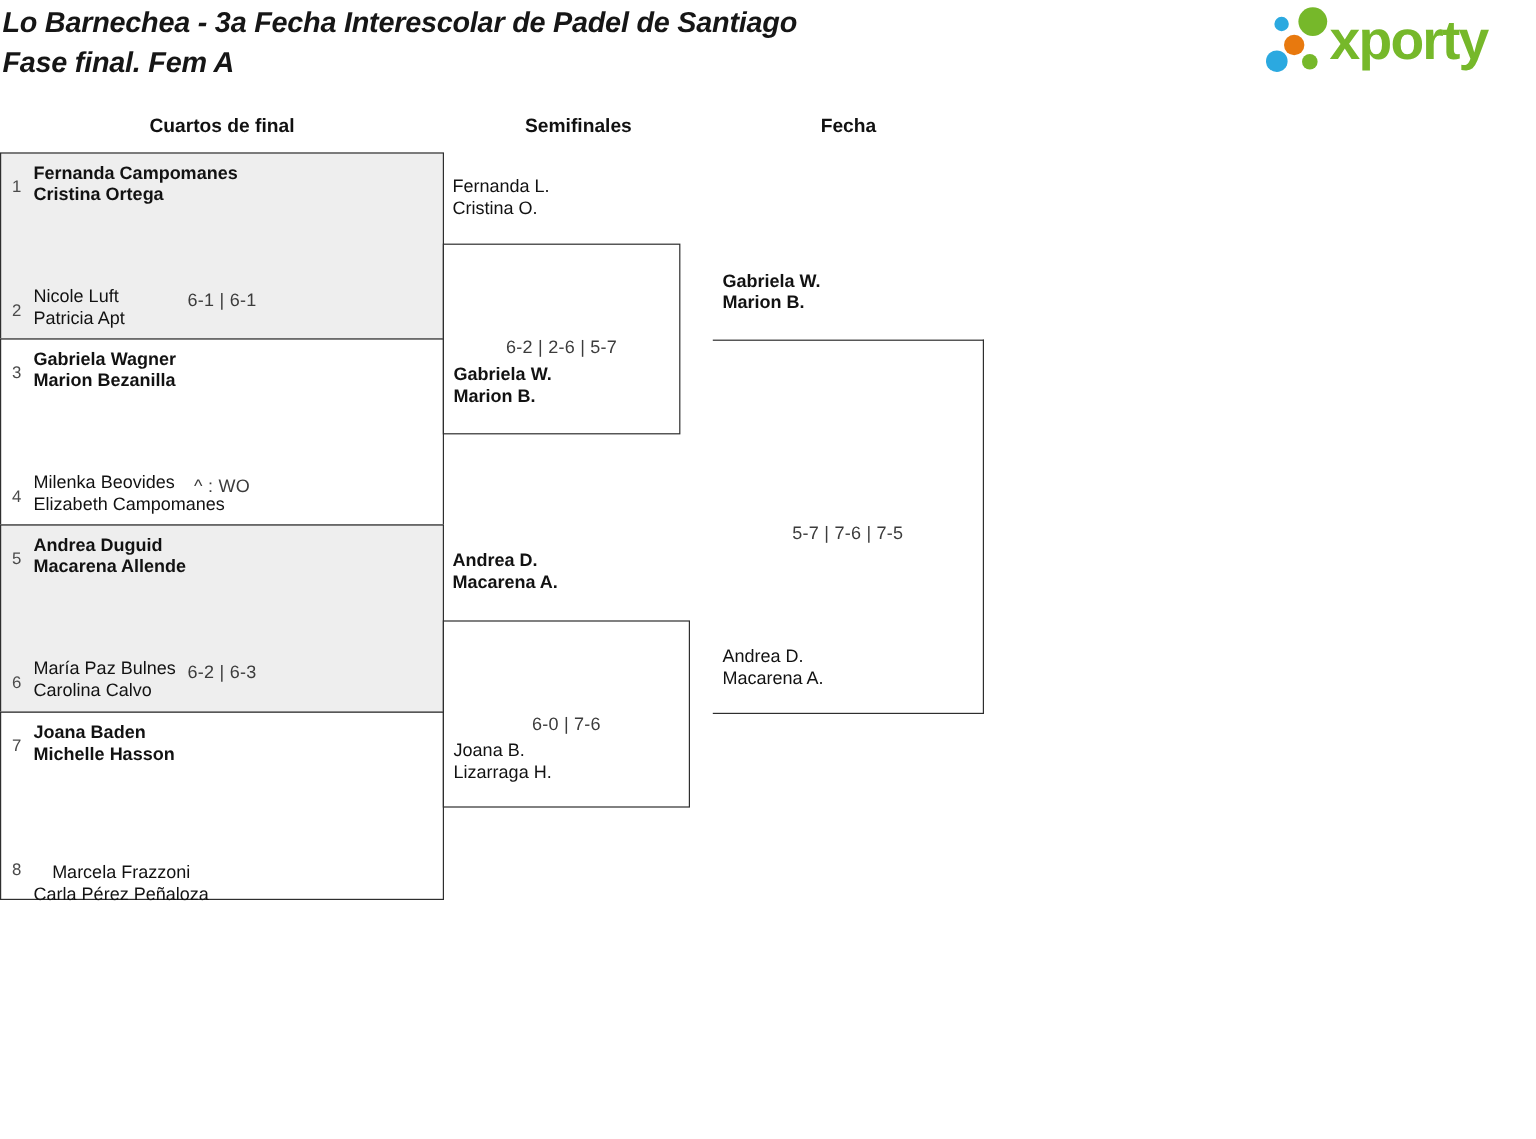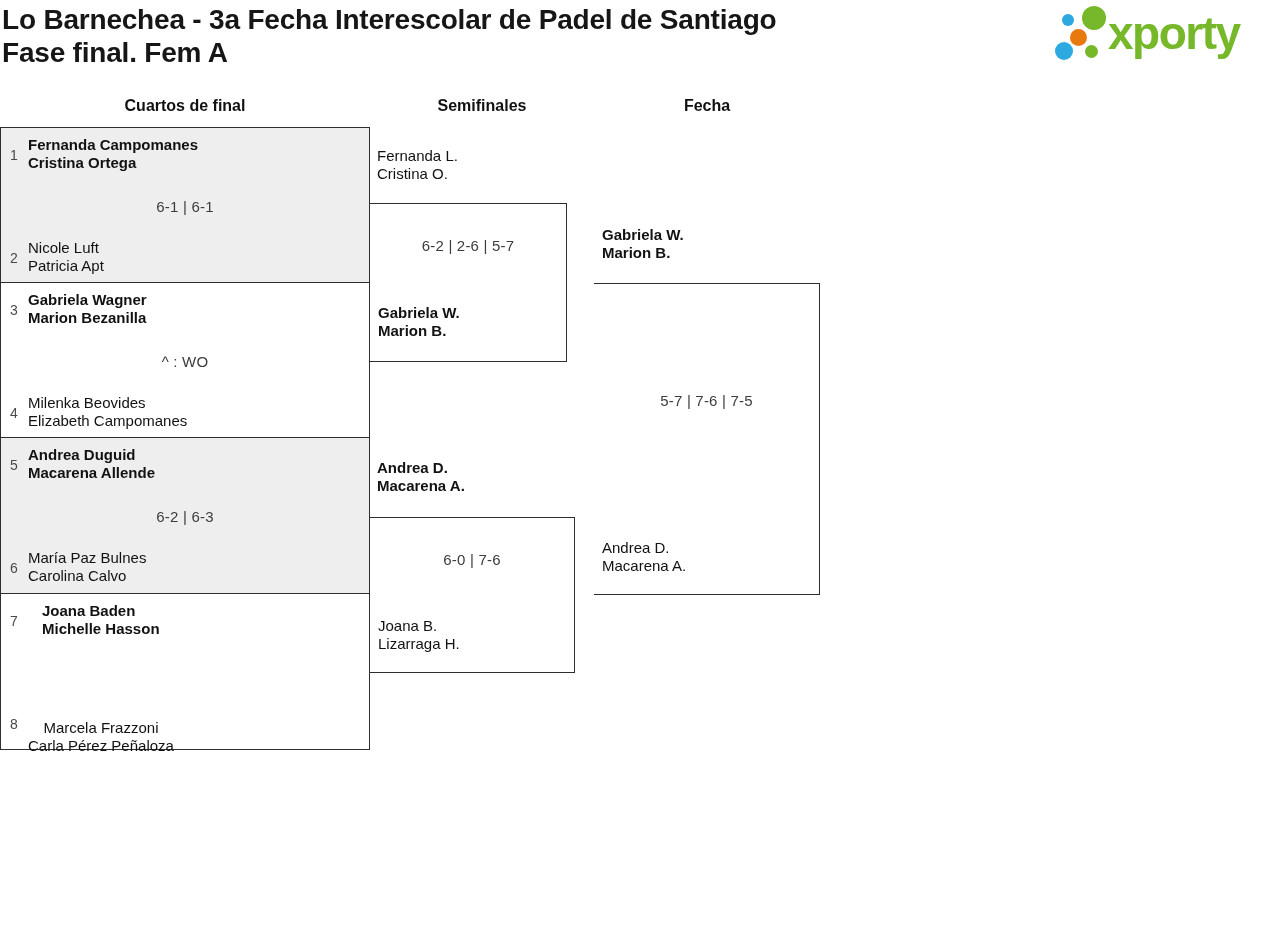--- a/index.html
+++ b/index.html
@@ -2,22 +2,22 @@
 <html><head>
 <meta charset="utf-8">
 <style>
   * { margin:0; padding:0; box-sizing:border-box; }
   html,body { background:#ffffff; }
   .page {
     position:relative; width:1280px; height:949px; overflow:hidden;
     background:#ffffff; font-family:"Liberation Sans", sans-serif;
   }
   
-  .title { position:absolute; left:2px; top:3px; font-size:28px; font-weight:700;
-           line-height:33px; color:#161616; letter-spacing:-0.2px; }
+  .title { position:absolute; left:2px; top:3px; font-size:24px; font-weight:700;
+           line-height:33px; color:#161616; letter-spacing:-0.2px;font-style:italic; }
   
   .logo { position:absolute; left:1050px; top:0; width:230px; height:72px; }
   .dot { position:absolute; border-radius:50%; }
   .logo-text { position:absolute; left:1108px; top:6px; font-size:46px; font-weight:700;
                letter-spacing:-1.5px; color:#76b82a; line-height:1.2; }
   
   .round-h { position:absolute; top:97px; font-size:16px; font-weight:700; color:#111;
              text-align:center; }
   .rh-qf { left:0; width:370px; }
   .rh-sf { left:369px; width:226px; }
@@ -25,21 +25,21 @@
   
   .qf-block { position:absolute; left:0; width:370px; border:1px solid #2e2e2e; }
   .qf-gray  { background:#eeeeee; }
   .qf-white { background:#ffffff; }
   .seed { position:absolute; left:9px; width:14px; font-size:14px; color:#4a4a4a;
           line-height:18px; }
   .team { position:absolute; left:27px; font-size:15px; line-height:18px; color:#121212;
           white-space:nowrap; }
   .bold { font-weight:700; }
   .score { position:absolute; left:0; width:100%; text-align:center; font-size:15px;
-           color:#3c3c3c; letter-spacing:0.2px; }
+           color:#3c3c3c; letter-spacing:0.2px;margin-top:44px; }
   
   .match-box { position:absolute; border:1px solid #2e2e2e; background:transparent; }
   .sf1-box { left:369px; top:203px; width:198px; height:159px; }
   .sf2-box { left:369px; top:517px; width:206px; height:156px; }
   .f-box   { left:594px; top:283px; width:226px; height:312px; border-left:none; }
   .free-team { position:absolute; font-size:15px; line-height:18px; color:#121212;
                white-space:nowrap; }
 </style>
 </head>
 <body>
@@ -101,21 +101,21 @@
     <div class="score" style="top:70px;">6-2 | 6-3</div>
     <div class="seed" style="top:121px;">6</div>
     <div class="team" style="top:111px;">
       <div>María Paz Bulnes</div>
       <div>Carolina Calvo</div>
     </div>
   </div>
 
   <div class="qf-block qf-white" style="top:593px; height:157px;">
     <div class="seed" style="top:18px;">7</div>
-    <div class="team bold" style="top:8px;margin-left:14px;">
+    <div class="team bold" style="top:8px;">
       <div>Joana Baden</div>
       <div>Michelle Hasson</div>
     </div>
     <div class="seed" style="top:121px;">8</div>
     <div class="team" style="top:125px;text-align:center;">
       <div>Marcela Frazzoni</div>
       <div>Carla Pérez Peñaloza</div>
     </div>
   </div>
 

